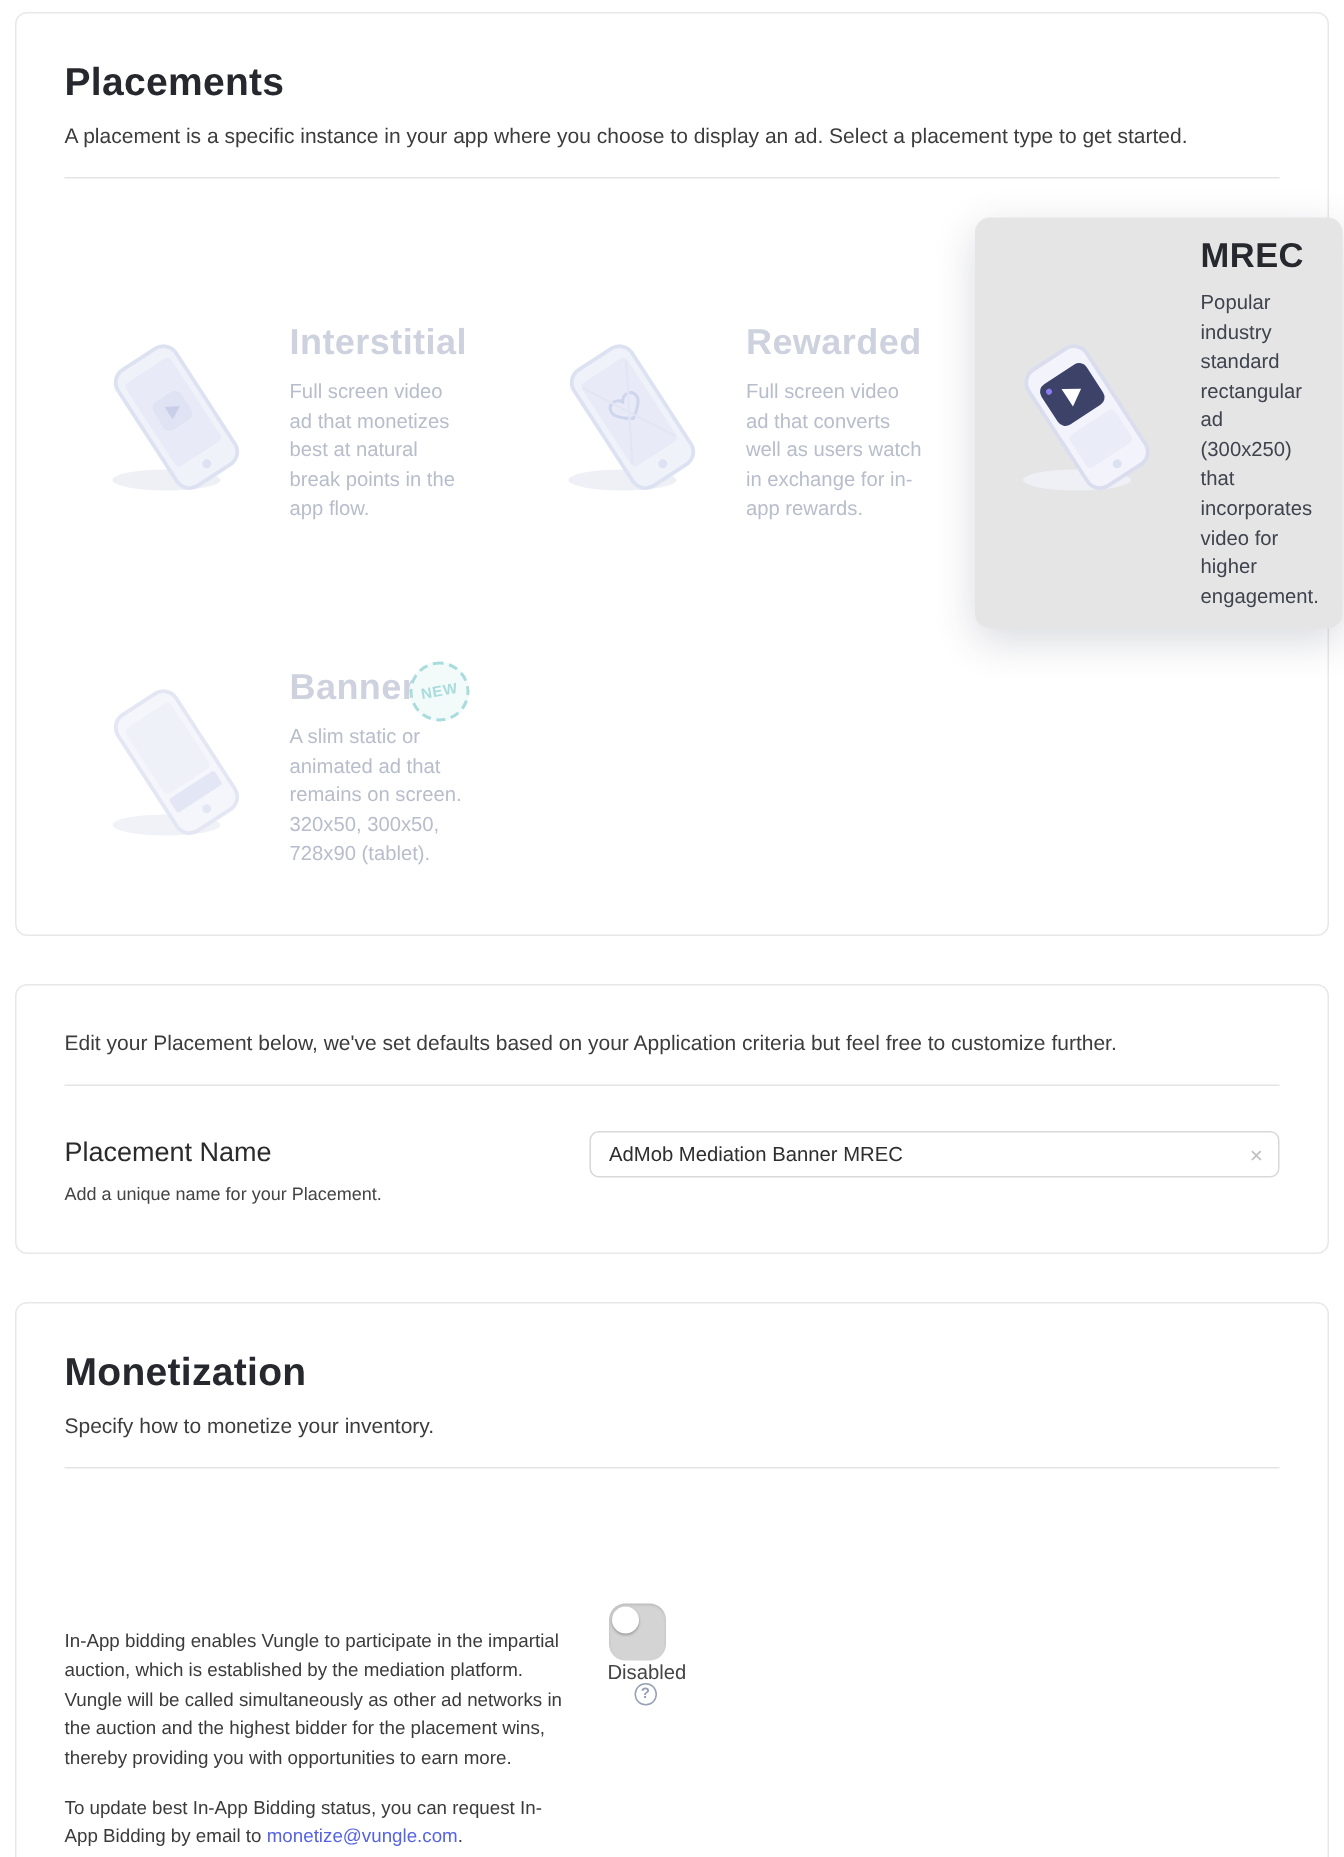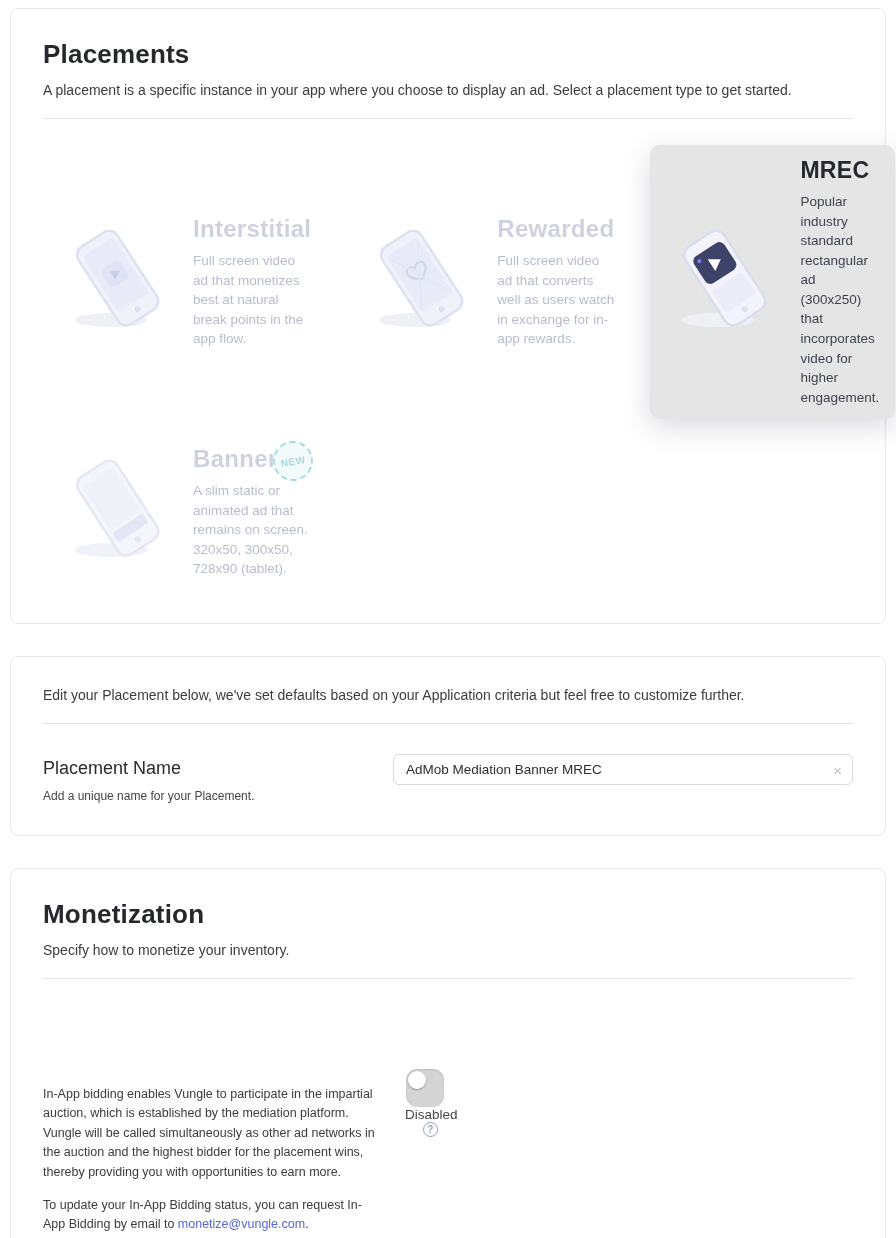--- a/index.html
+++ b/index.html
@@ -316,21 +316,21 @@
 
 <section class="card">
   <h1 class="card-title">Monetization</h1>
   <p class="card-subtitle">Specify how to monetize your inventory.</p>
   <div class="divider"></div>
 
   <div class="bidding-row">
     <div class="bidding-left">
       <p class="bidding-desc">In-App bidding enables Vungle to participate in the impartial auction, which is established by the mediation platform. Vungle will be called simultaneously as other ad networks in the auction and the highest bidder for the placement wins, thereby providing you with opportunities to earn more.</p>
       <p class="bidding-desc">
-        <span>To update your In-App Bidding status, you can request In-App Bidding by email to</span>
+        <span>To update best In-App Bidding status, you can request In-App Bidding by email to</span>
         <a class="email-link">monetize@vungle.com</a><span>.</span>
       </p>
     </div>
     <div class="bidding-right">
       <span class="toggle">
           <span class="knob"></span>
         </span>
       <span class="toggle-status">Disabled</span>
       <span class="help-icon">?</span>
     </div>

